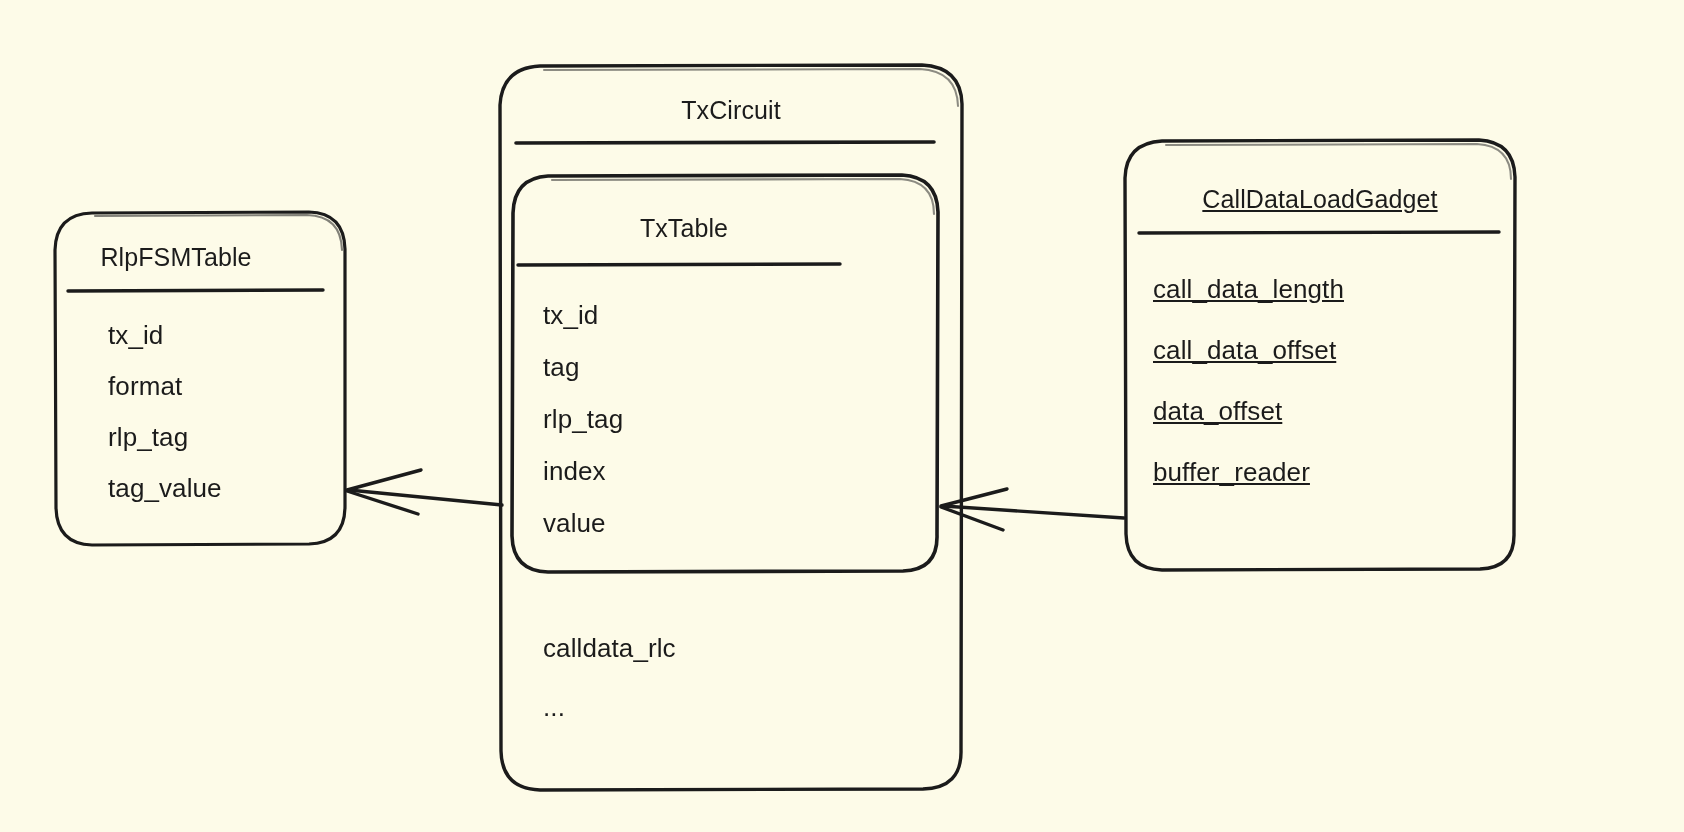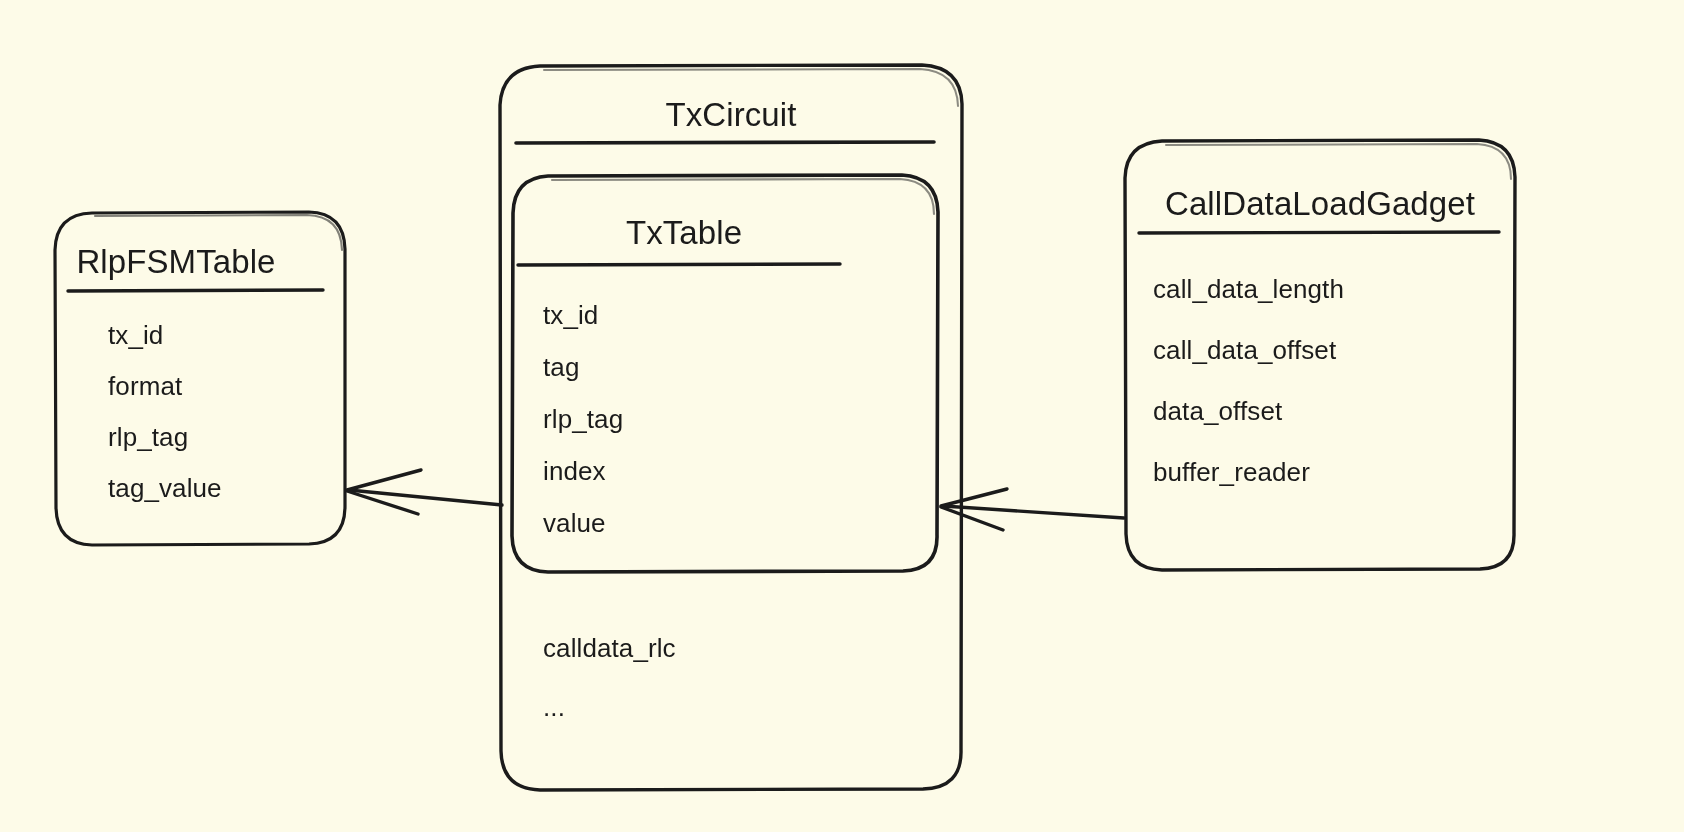--- a/index.html
+++ b/index.html
@@ -26,21 +26,21 @@
   .box {
     position: absolute;
     box-sizing: border-box;
   }
   .box-title {
     position: absolute;
     left: 0;
     right: 0;
     text-align: center;
     color: #1b1b1b;
-    font-size: 33px;
+    font-size: 25px;
     font-family: "Liberation Sans", sans-serif;
     letter-spacing: 0.1px;
     white-space: nowrap;
   }
   .field {
     position: absolute;
     color: #1b1b1b;
     font-size: 26px;
     font-family: "Liberation Sans", sans-serif;
     white-space: nowrap;
@@ -56,23 +56,23 @@
   #txcircuit-title { top: 96px; left: 500px; width: 462px; }
   #txcircuit-extra { position: absolute; left: 543px; top: 613px; }
   #txcircuit-extra .field { position: relative; display: block; margin-bottom: 28px; margin-top: 20px; }
 
   
   #txtable-title { top: 214px; left: 512px; width: 344px; }
   #txtable-fields { position: absolute; left: 543px; top: 300px; }
   #txtable-fields .field { position: relative; display: block; margin-bottom: 21px; }
 
   
-  #cdlg-title { top: 185px; left: 1125px; width: 390px; }
+  #cdlg-title { top: 185px; left: 1125px; width: 390px; text-decoration: underline; }
   #cdlg-fields { position: absolute; left: 1153px; top: 274px; }
-  #cdlg-fields .field { position: relative; display: block; margin-bottom: 30px; }
+  #cdlg-fields .field { position: relative; display: block; margin-bottom: 30px; text-decoration: underline; }
 </style>
 </head>
 <body>
 
 <div id="canvas">
 
   <svg class="sketch-svg" viewBox="0 0 1684 832">
     <g fill="none" stroke="#1b1b1b" stroke-linecap="round" stroke-linejoin="round">
 
       <g>

